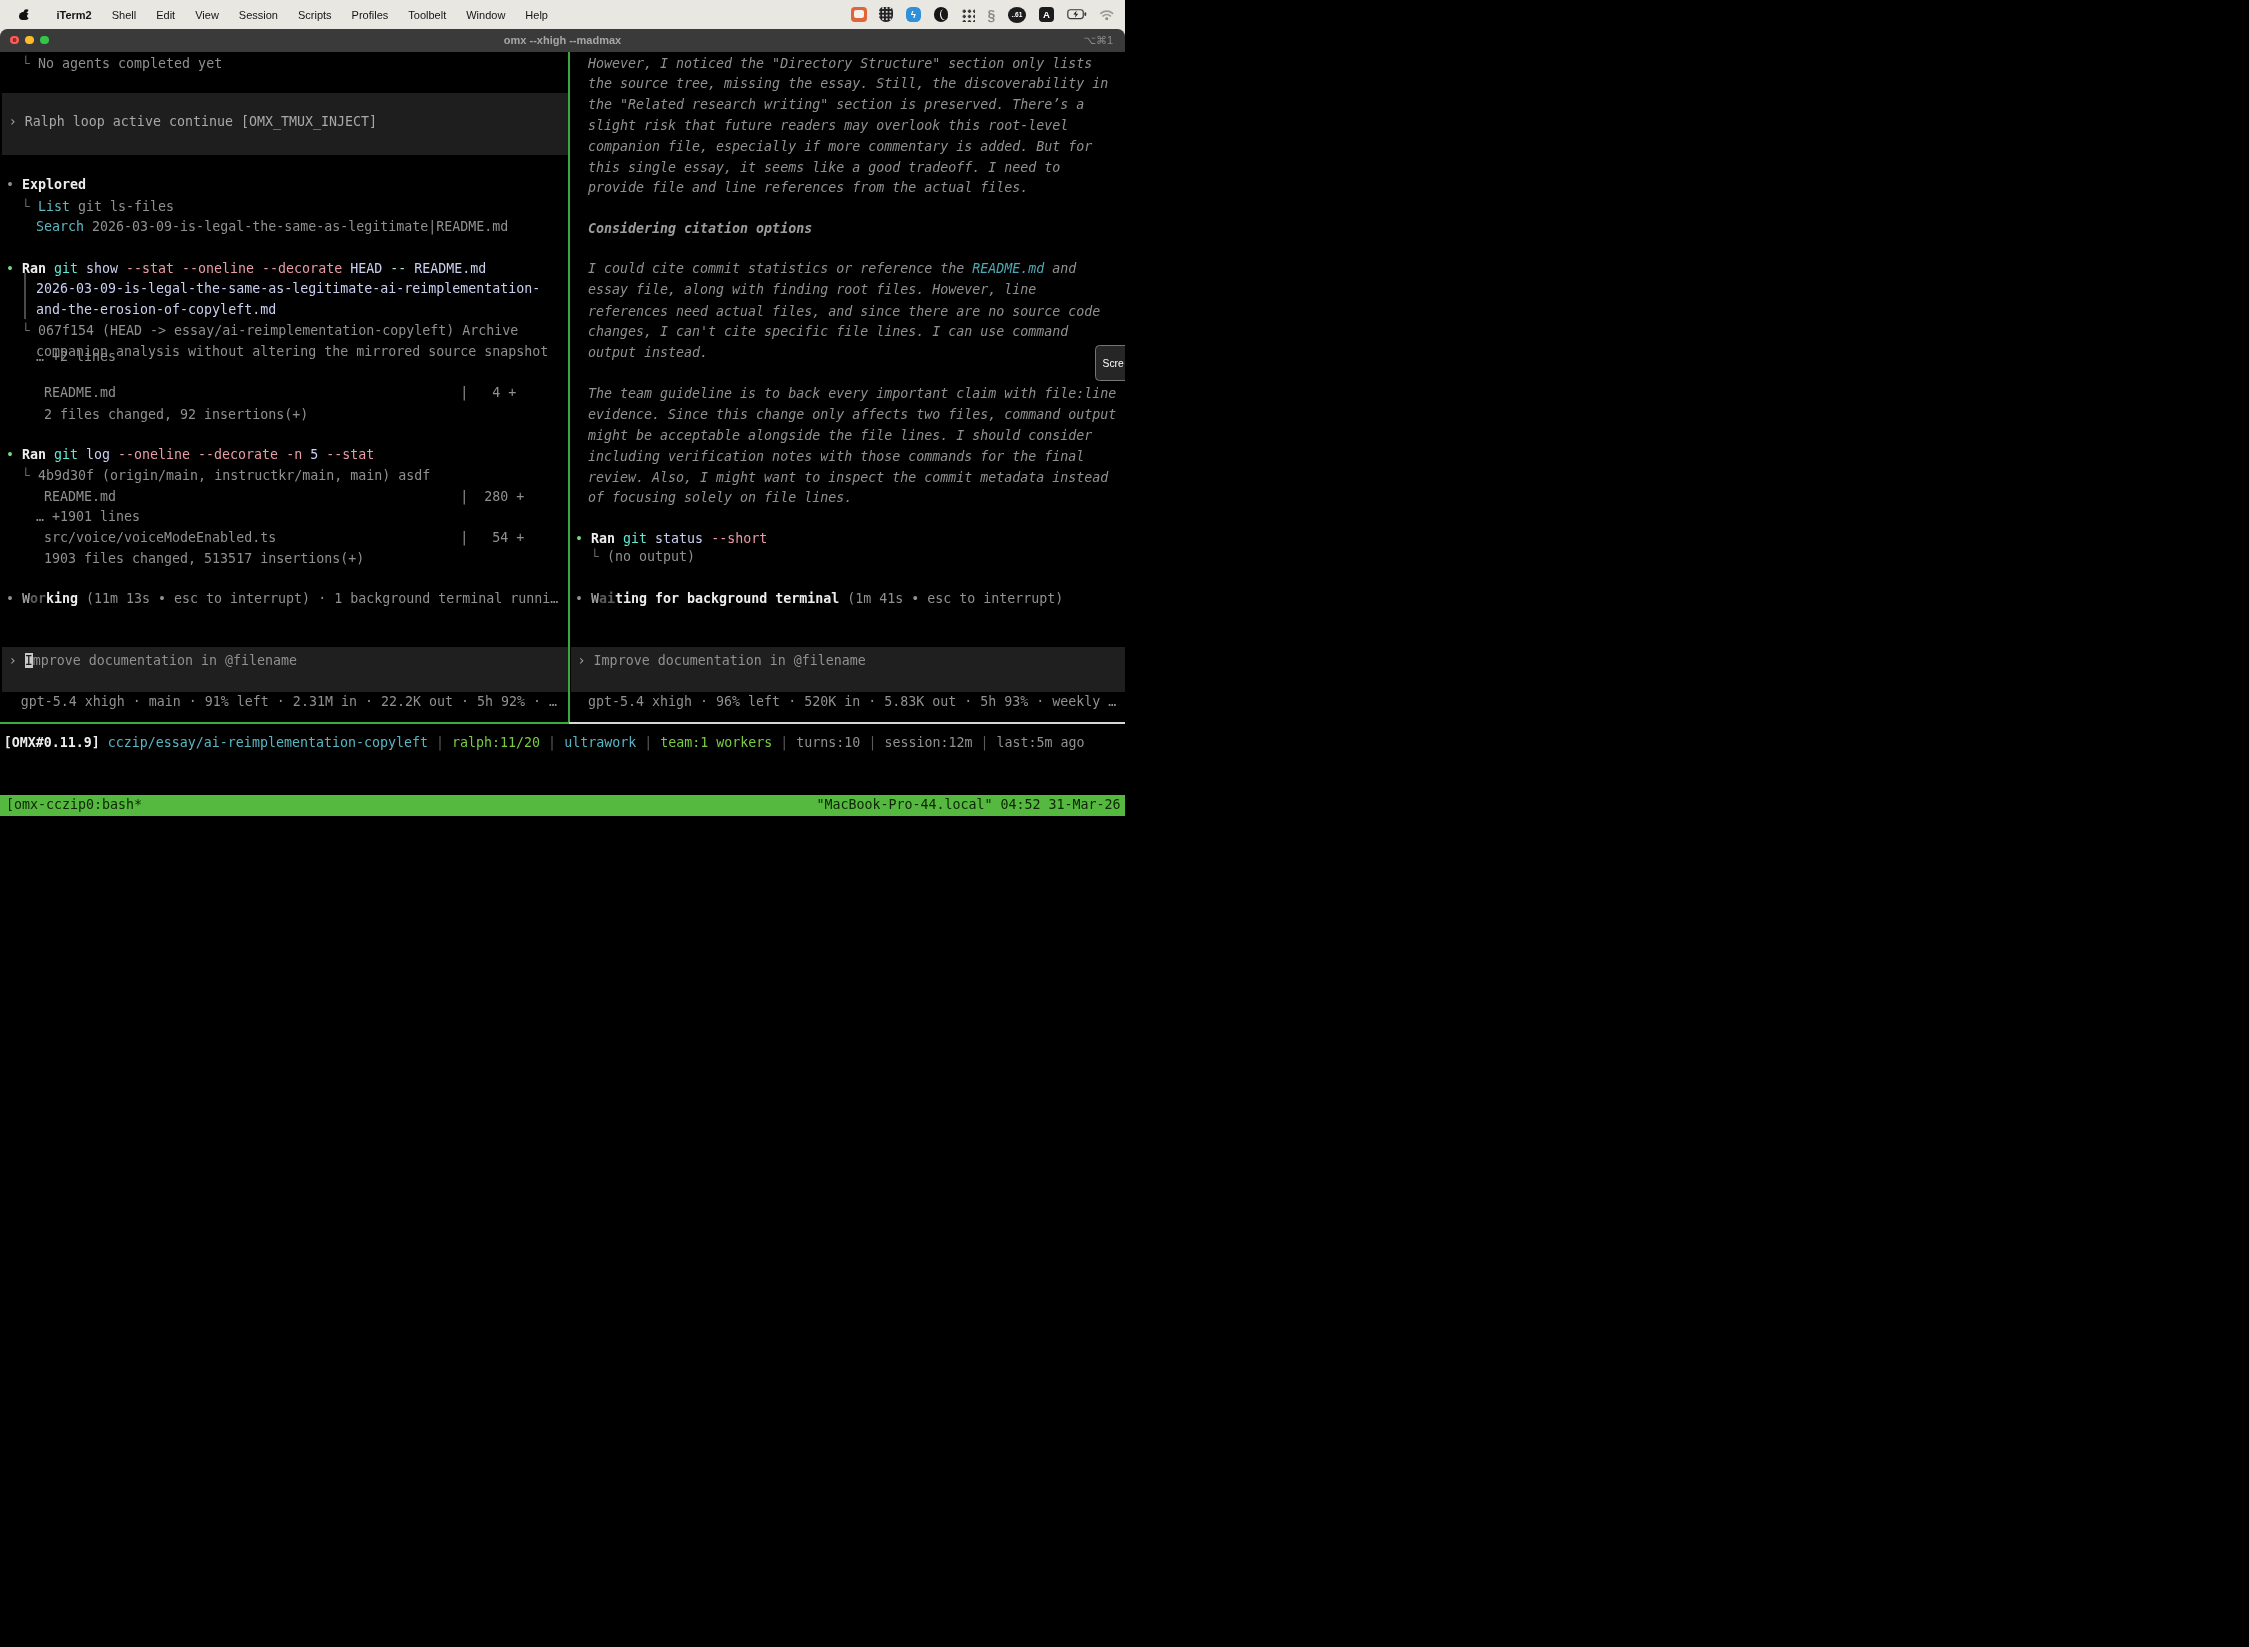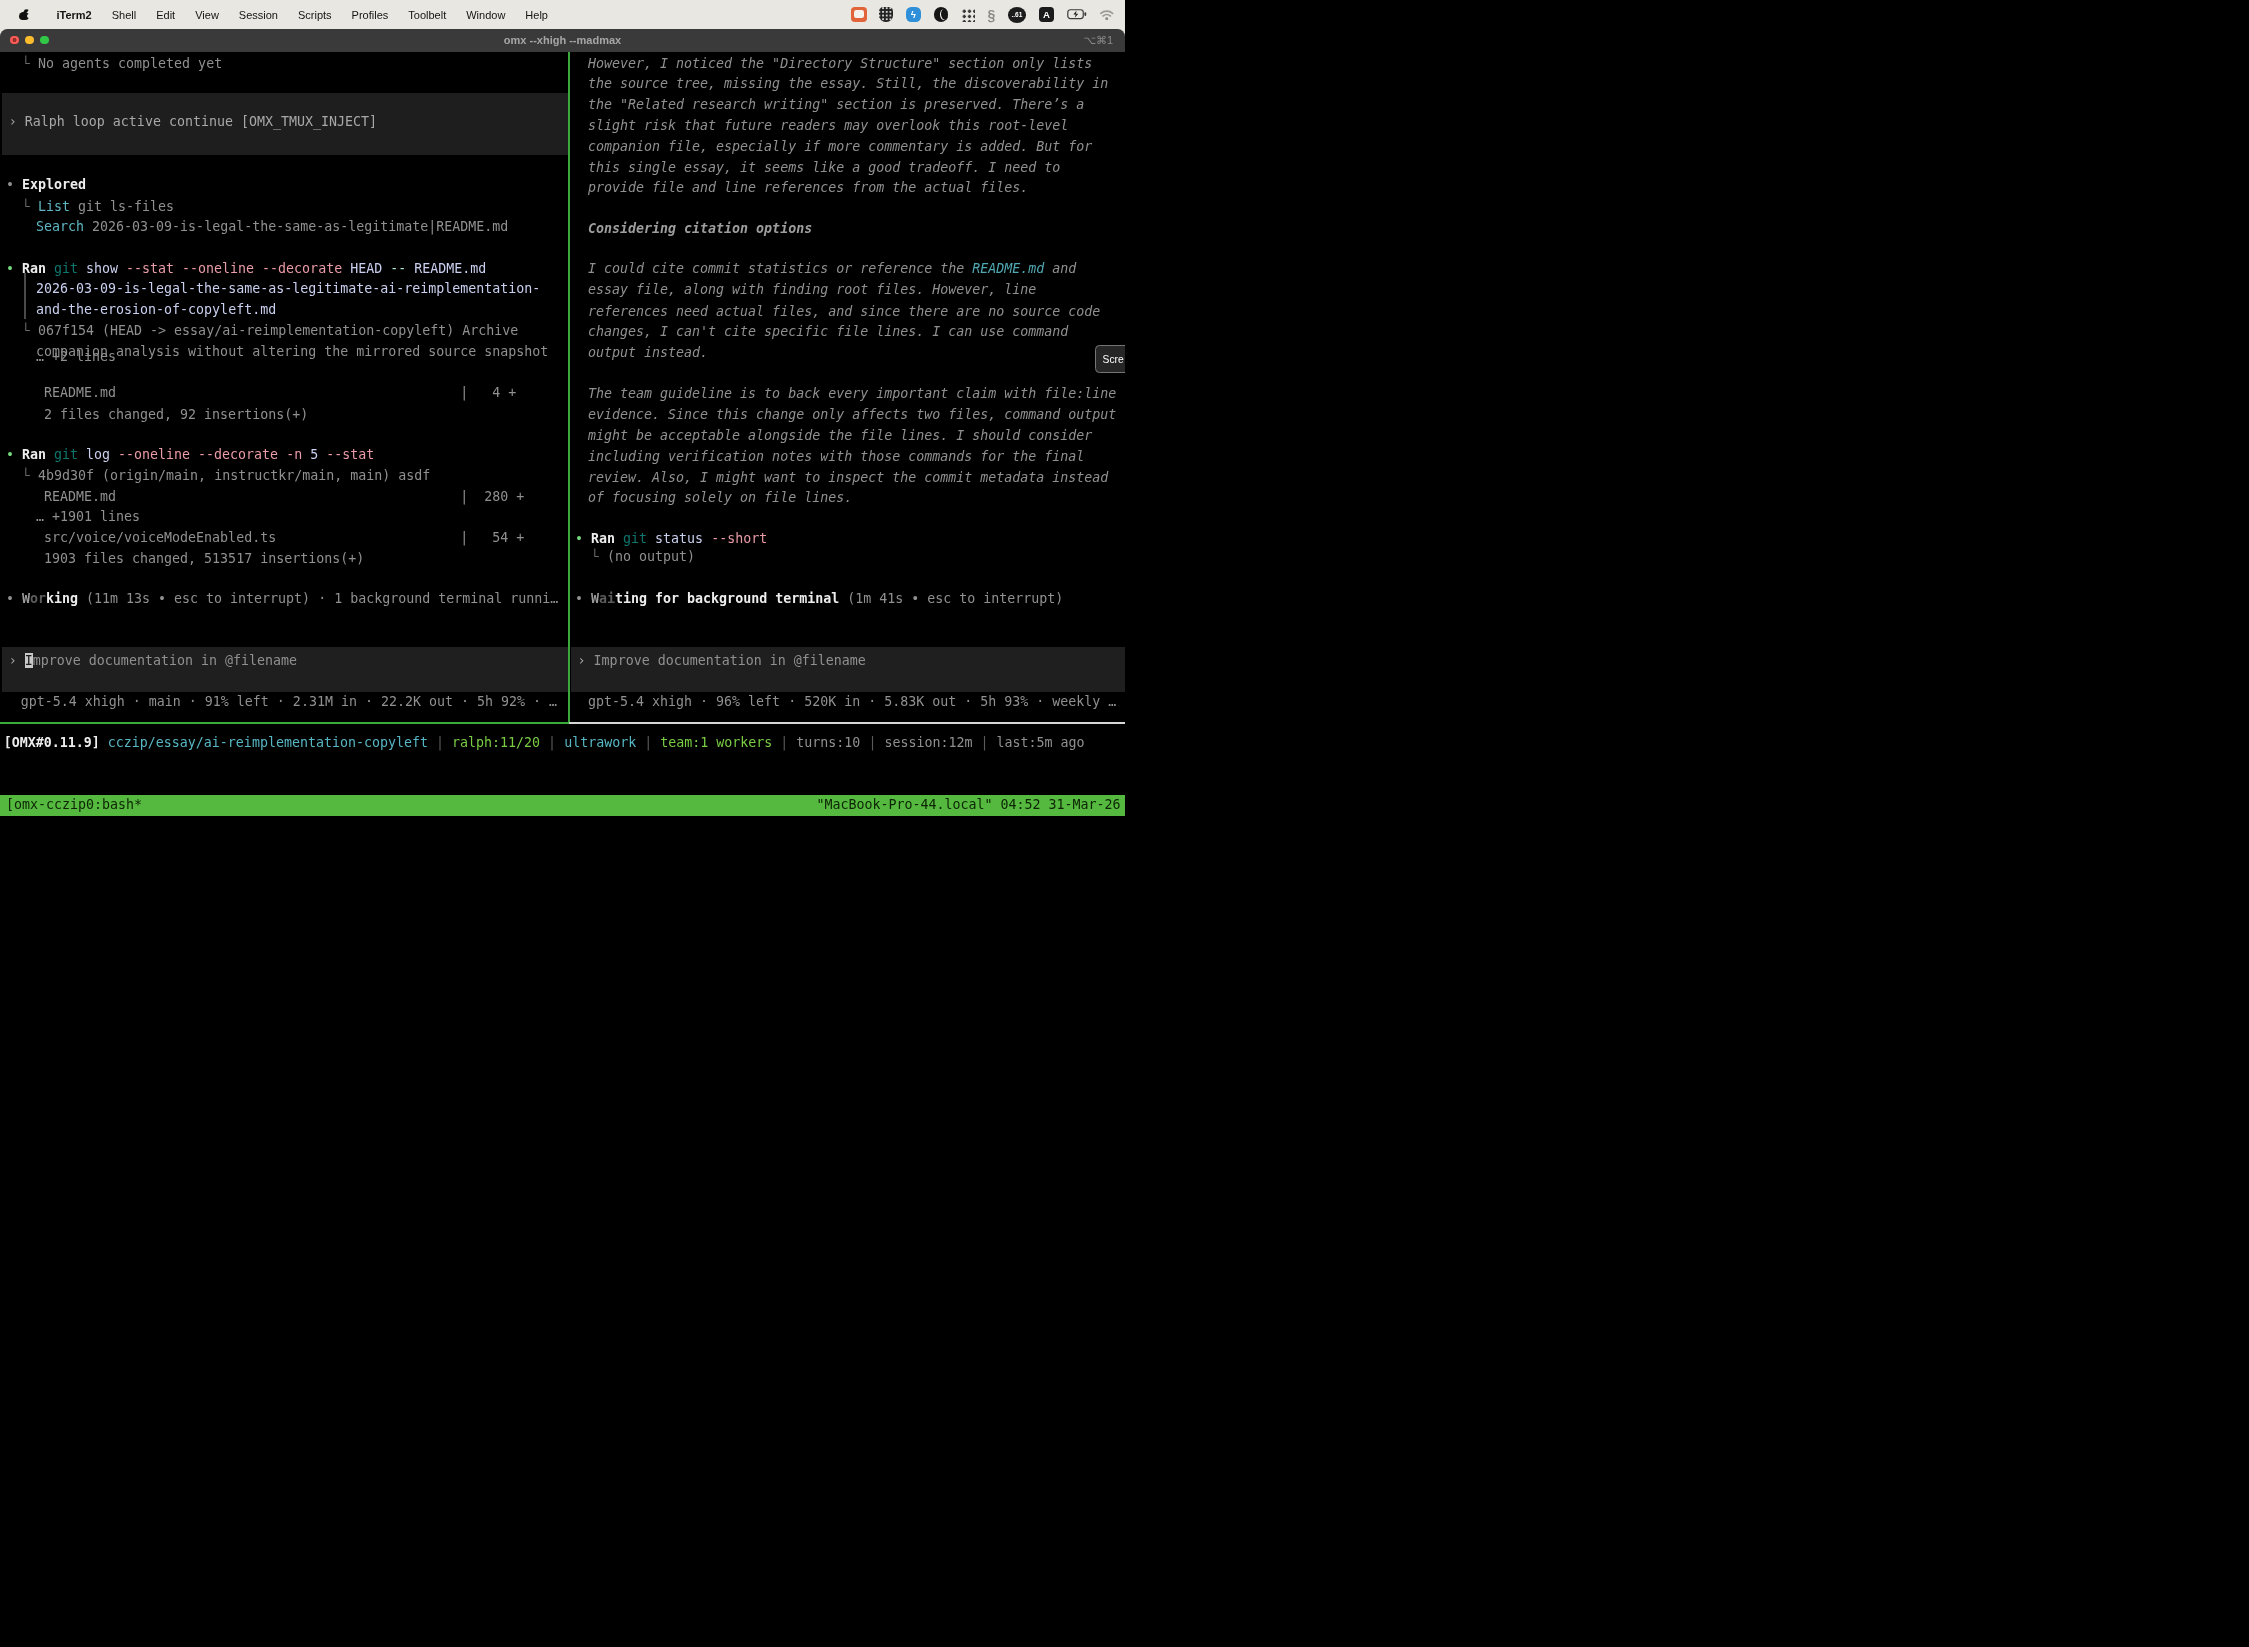--- a/index.html
+++ b/index.html
@@ -43,42 +43,42 @@
   .tl-green{left:40px;background:#33c748;}
   .title-text{position:absolute;left:0;right:0;top:0;height:23px;line-height:23px;text-align:center;
               color:#a6a6a6;font-size:11px;font-weight:600;}
   .title-shortcut{position:absolute;right:11.8px;top:0;height:23px;line-height:23px;color:#8a8a8a;font-size:11px;}
   
   .terminal{position:absolute;top:52px;left:0;right:0;bottom:0;background:#000;}
   .tline{position:absolute;white-space:pre;font:13.3px/20.7px "DejaVu Sans Mono",monospace;color:#909090;}
   .it{font-style:italic;}
   .c-g{color:#909090}.c-gd{color:#6a6a6a}.c-g2{color:#a8a8a8}
   .c-wb{color:#ededed;font-weight:bold}
-  .c-cy{color:#5fb6c2}.c-bl{color:#0f766e}.c-lv{color:#c9cfee}.c-pk{color:#e99ba7}.c-mn{color:#a9e4cf}
+  .c-cy{color:#5fb6c2}.c-bl{color:#5eead4}.c-lv{color:#c9cfee}.c-pk{color:#e99ba7}.c-mn{color:#a9e4cf}
   .c-gnb{color:#74d97c}.c-grb{color:#8f8f8f}
   .c-shm{color:#9a9a9a;font-weight:bold}.c-shd{color:#5c5c5c;font-weight:bold}.c-shb{color:#ededed;font-weight:bold}
   .c-lk{color:#4fa8b2}.c-hd{color:#9e9e9e;font-weight:bold}
   .c-cyp{color:#57b6c3}.c-grn{color:#79cc43}.c-sep{color:#5a5a5a}
   .banner{position:absolute;left:2.2px;top:41px;width:566px;height:62px;background:#1e1e1e;}
   .banner .tline{position:relative;top:19px;left:6.6px;}
   .vrule{position:absolute;width:1.5px;background:#4a4a4a;}
   .divider{position:absolute;left:568px;top:0;width:1.5px;height:670px;background:#3aa83a;}
   .inputbox{position:absolute;top:595px;height:45px;background:#1f1f1f;}
   .inputbox .tline{position:relative;top:3.7px;left:6.6px;}
   .cursor{background:#c9c9c9;color:#1a1a1a;}
   .sepline{position:absolute;top:670px;height:1.5px;}
   .sep-green{left:0;width:569px;background:#3aae3a;}
   .sep-white{left:569px;right:0;background:#d6d6d6;}
   .statusline{position:absolute;top:640px;}
   .omxline{position:absolute;top:681px;left:3.7px;white-space:pre;font:13.3px/20.7px "DejaVu Sans Mono",monospace;}
   .tmuxbar{position:absolute;left:0;right:0;top:743px;height:20.7px;background:#54b93e;
            font:13.3px/20.7px "DejaVu Sans Mono",monospace;color:#0d2405;}
   .tmux-left{position:absolute;left:5.9px;}
   .tmux-right{position:absolute;right:4.4px;}
-  .overlay{position:absolute;left:1095px;top:293px;width:35px;height:28px;background:#262626;
+  .overlay{position:absolute;left:1095px;top:293px;width:35px;height:36px;background:#262626;
            border:0.7px solid #757575;border-radius:4.4px;color:#fff;font-size:10.3px;
            display:flex;align-items:center;padding-left:6.6px;box-sizing:border-box;}
 </style>
 </head>
 <body>
 
 <div class="screen">
 
   <div class="menubar">
     <span class="apple">

